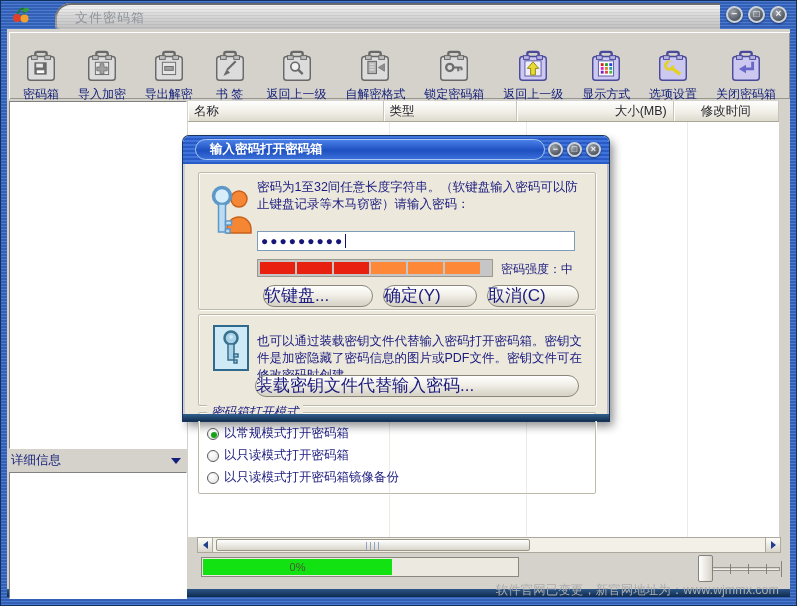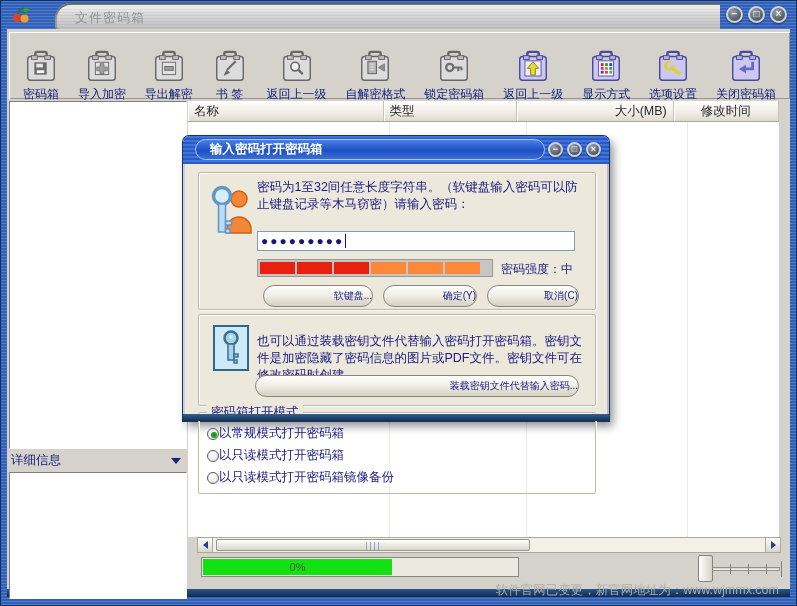--- a/index.html
+++ b/index.html
@@ -167,33 +167,34 @@
     background:#C6C6C6; border:1px solid #9A9A92; display:flex; gap:2px; padding:2px;
   }
   .seg { width:35px; height:12px; }
   .seg.red { background:#E82010; }
   .seg.orange { background:#FC8838; }
   .strength-label { position:absolute; left:302px; top:88px; font-size:12px; }
   .xp-btn {
     position:absolute; height:22px; border-radius:11px;
     background:linear-gradient(180deg,#FFFFFF 0%,#F1EFE7 45%,#D9D5C9 90%);
     border:1px solid #89877A; box-shadow:inset 0 1px 0 #FFFFFF;
-    color:#1A1A7E; font-size:10px; text-align:right; line-height:20px; cursor:default;
+    color:#1A1A7E; font-size:17px; text-align:left; line-height:20px; cursor:default;
     white-space:nowrap;
   }
   .keybox {
     position:absolute; left:14px; top:10px; width:36px; height:46px;
     background:#CDEAF6; border:2px solid #2F6A8E;
     display:flex; align-items:center; justify-content:center;
   }
   .legend {
     position:absolute; left:8px; top:-9px; background:#ECE9DC; padding:0 4px;
     font-size:12.5px;
-  }
-  .radio-row { position:absolute; left:8px; display:flex; align-items:center; cursor:default; }
+    font-style:italic;
+  }
+  .radio-row { position:absolute; left:8px; display:flex; align-items:center; gap:5px; cursor:default; }
   .radio {
     width:12px; height:12px; border-radius:50%; border:1px solid #5A5A5A;
     background:radial-gradient(circle at 40% 35%, #FFFFFF 0%, #E2E2E2 90%);
     position:relative;
   }
   .radio.sel::after {
     content:""; position:absolute; left:3px; top:3px; width:6px; height:6px;
     border-radius:50%; background:#16A316;
   }
   .radio-row .lbl { font-size:12.5px; }

